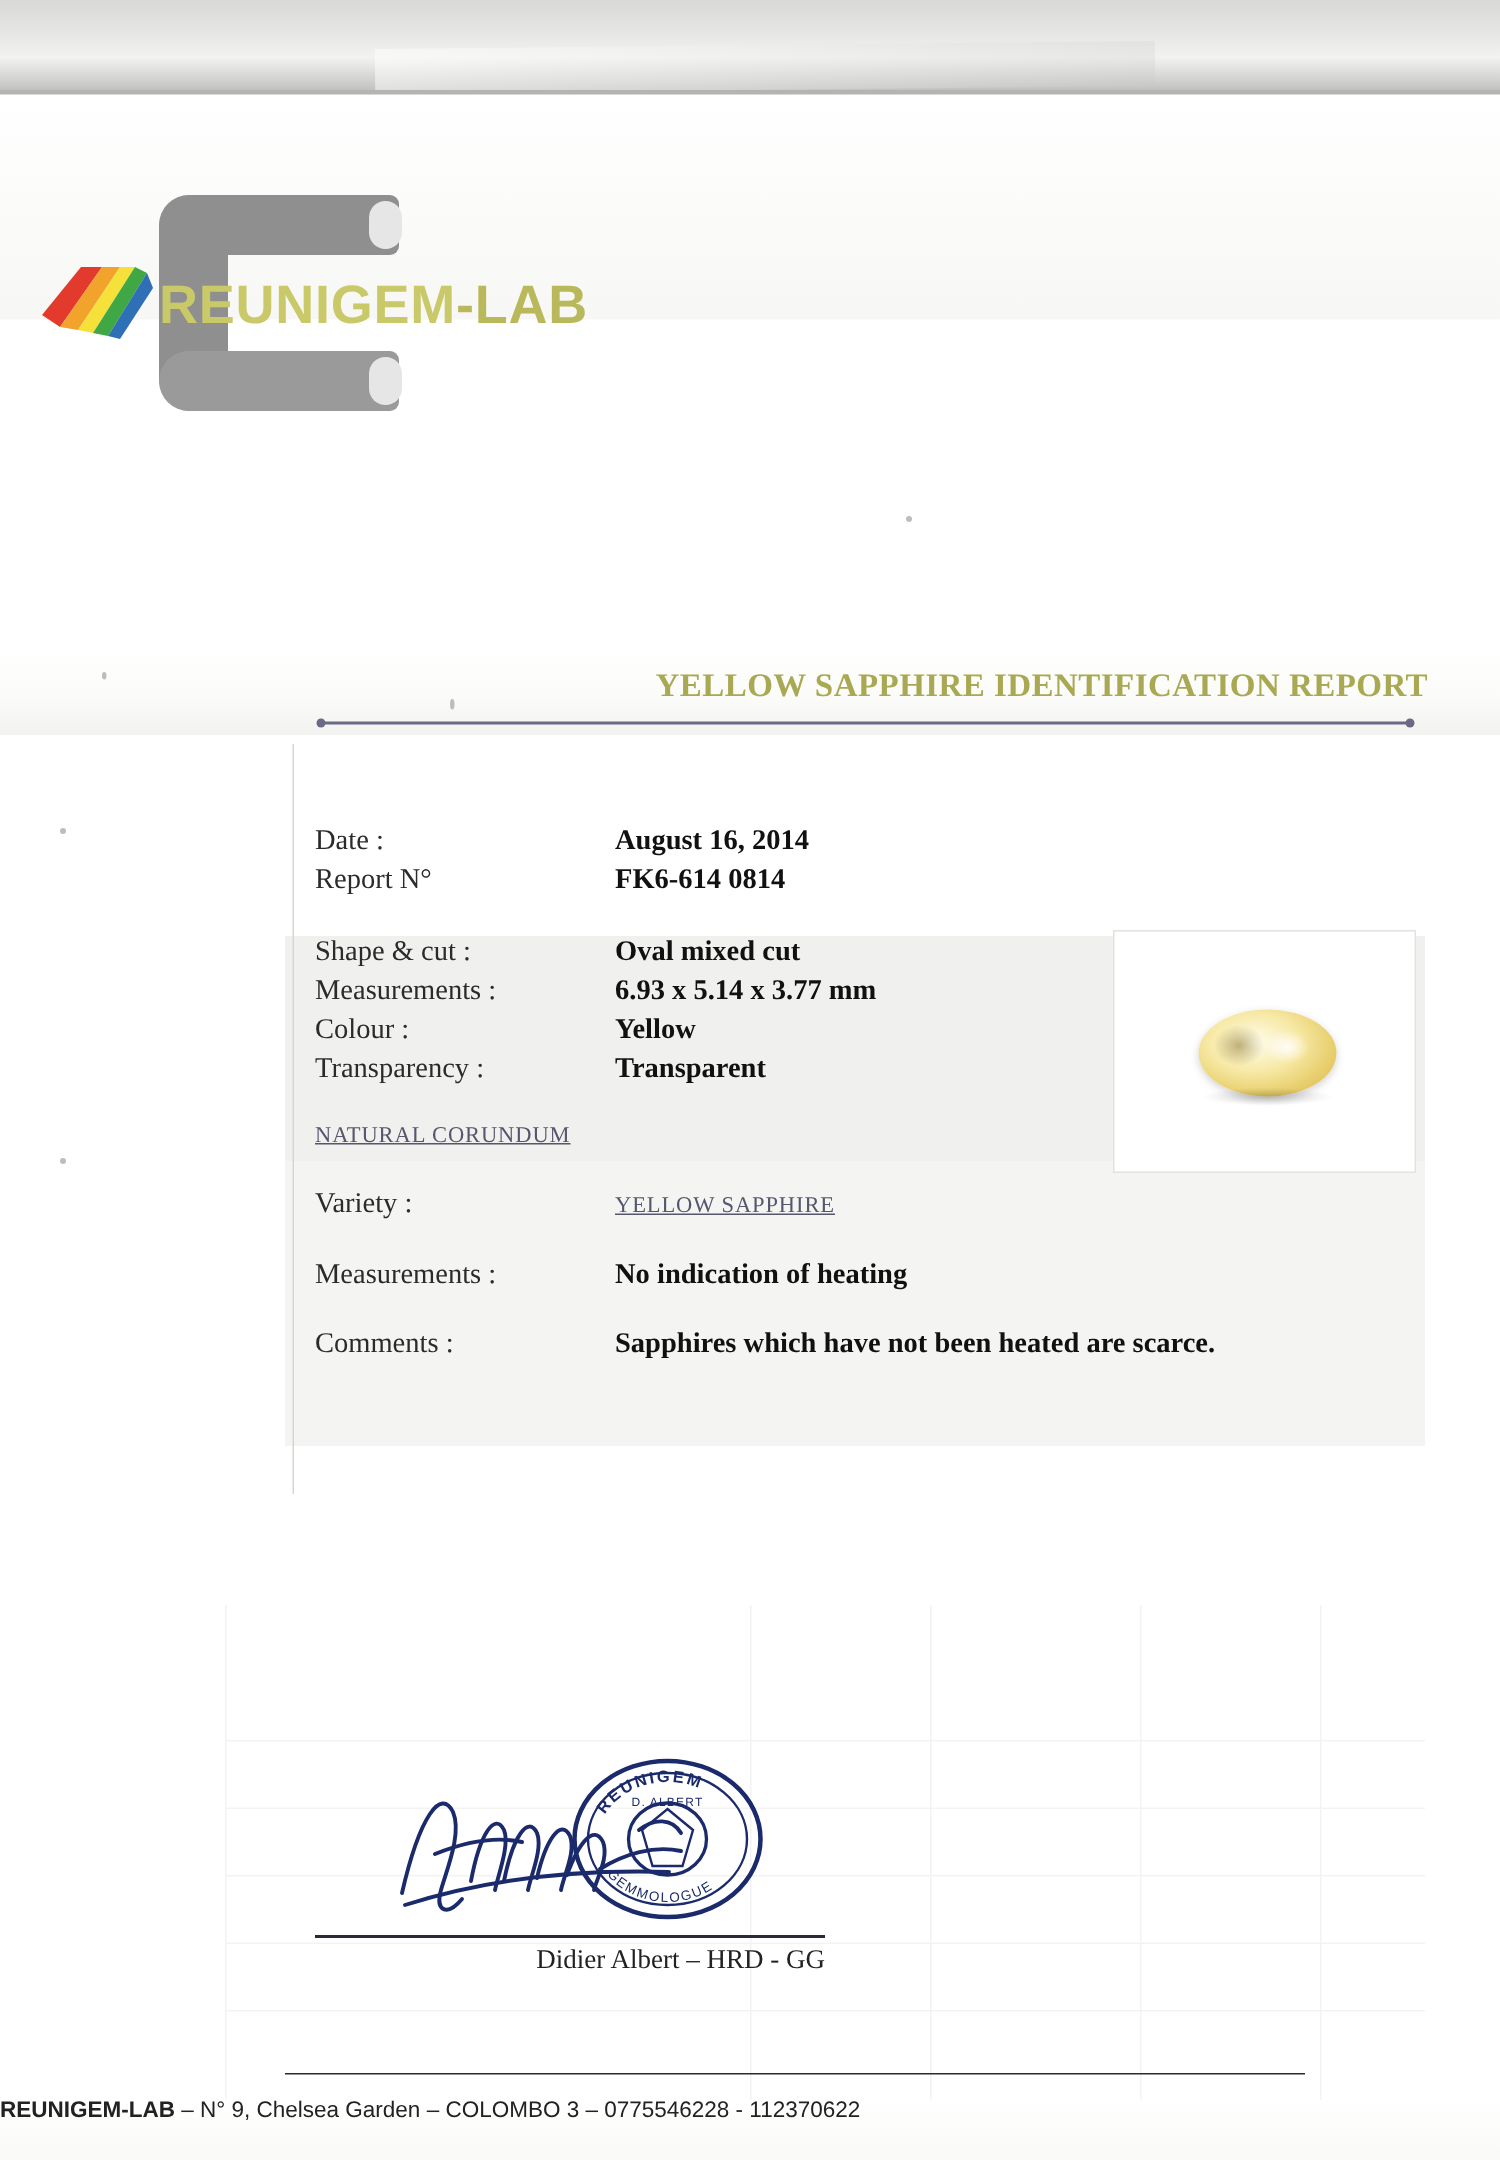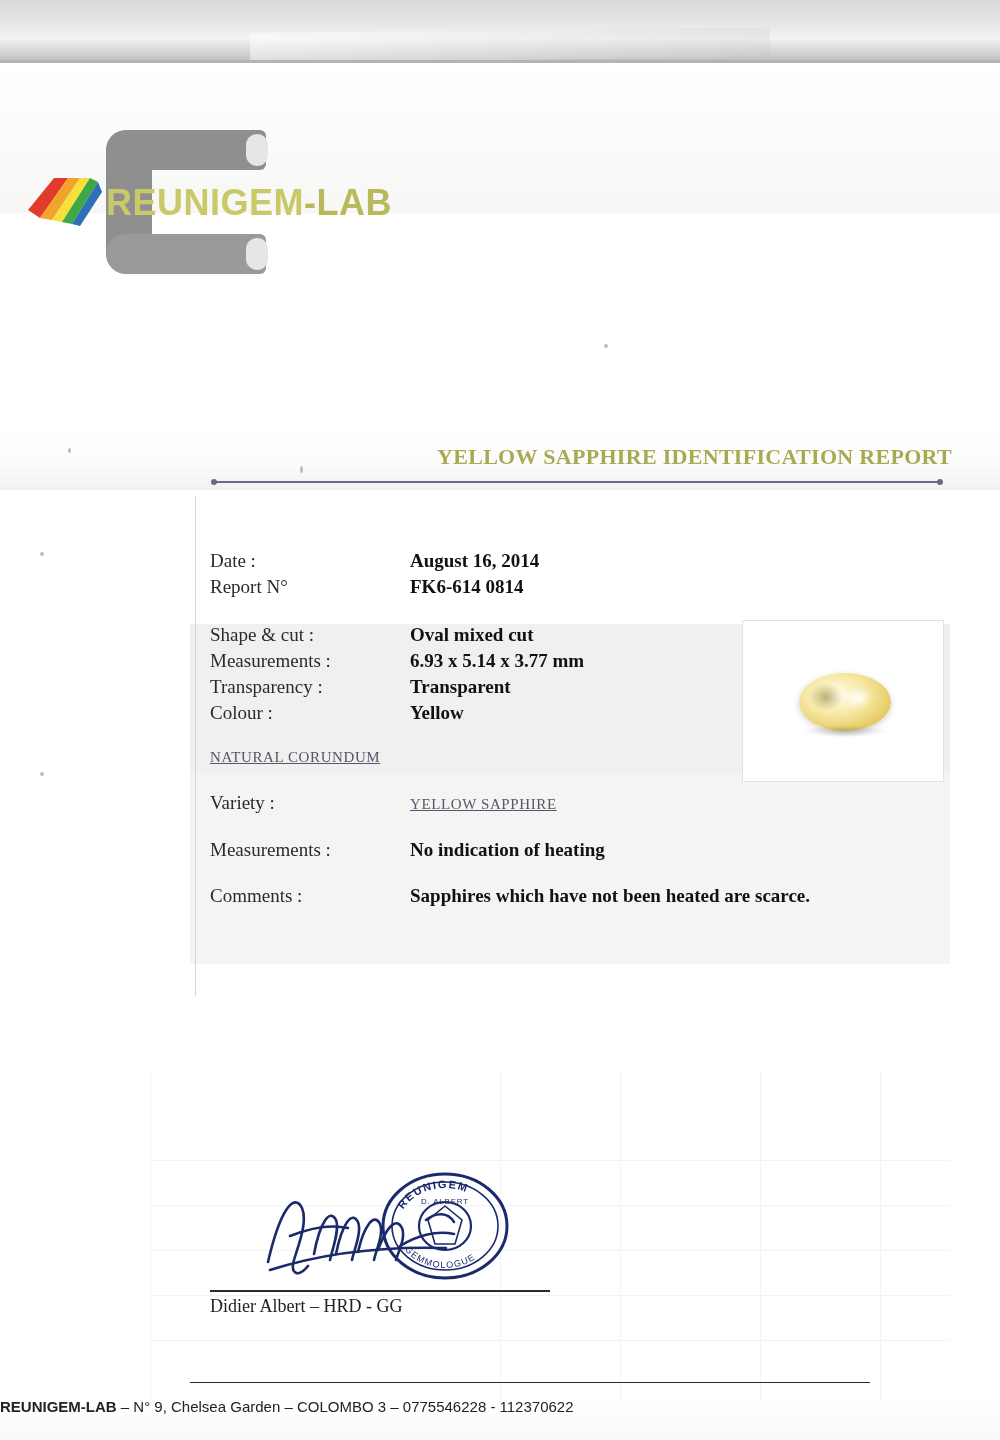--- a/index.html
+++ b/index.html
@@ -299,21 +299,21 @@
     top: 140px;
     width: 340px;
     height: 2px;
     background: #2a2a3a;
   }
   .sig-name {
     position: absolute;
     left: 20px;
     top: 146px;
     width: 340px;
-    text-align: left;
+    text-align: right;
     font-size: 18px;
     color: #222;
     font-family: "Liberation Serif", serif;
   }
 
   
   .ghost {
     position: absolute;
     background: #f3f3f4;
     pointer-events: none;
@@ -414,26 +414,26 @@
 
     <div class="row">
       <div class="lbl">Shape &amp; cut :</div>
       <div class="val">Oval mixed cut</div>
     </div>
     <div class="row">
       <div class="lbl">Measurements :</div>
       <div class="val">6.93 x 5.14 x 3.77 mm</div>
     </div>
     <div class="row">
+      <div class="lbl">Colour :</div>
+      <div class="val">Yellow</div>
+    </div>
+    <div class="row">
       <div class="lbl">Transparency :</div>
       <div class="val">Transparent</div>
-    </div>
-    <div class="row">
-      <div class="lbl">Colour :</div>
-      <div class="val">Yellow</div>
     </div>
 
     <div class="gap-m"></div>
 
     <div class="row tall">
       <div class="val-species">NATURAL CORUNDUM</div>
     </div>
 
     <div class="gap-m"></div>
 

